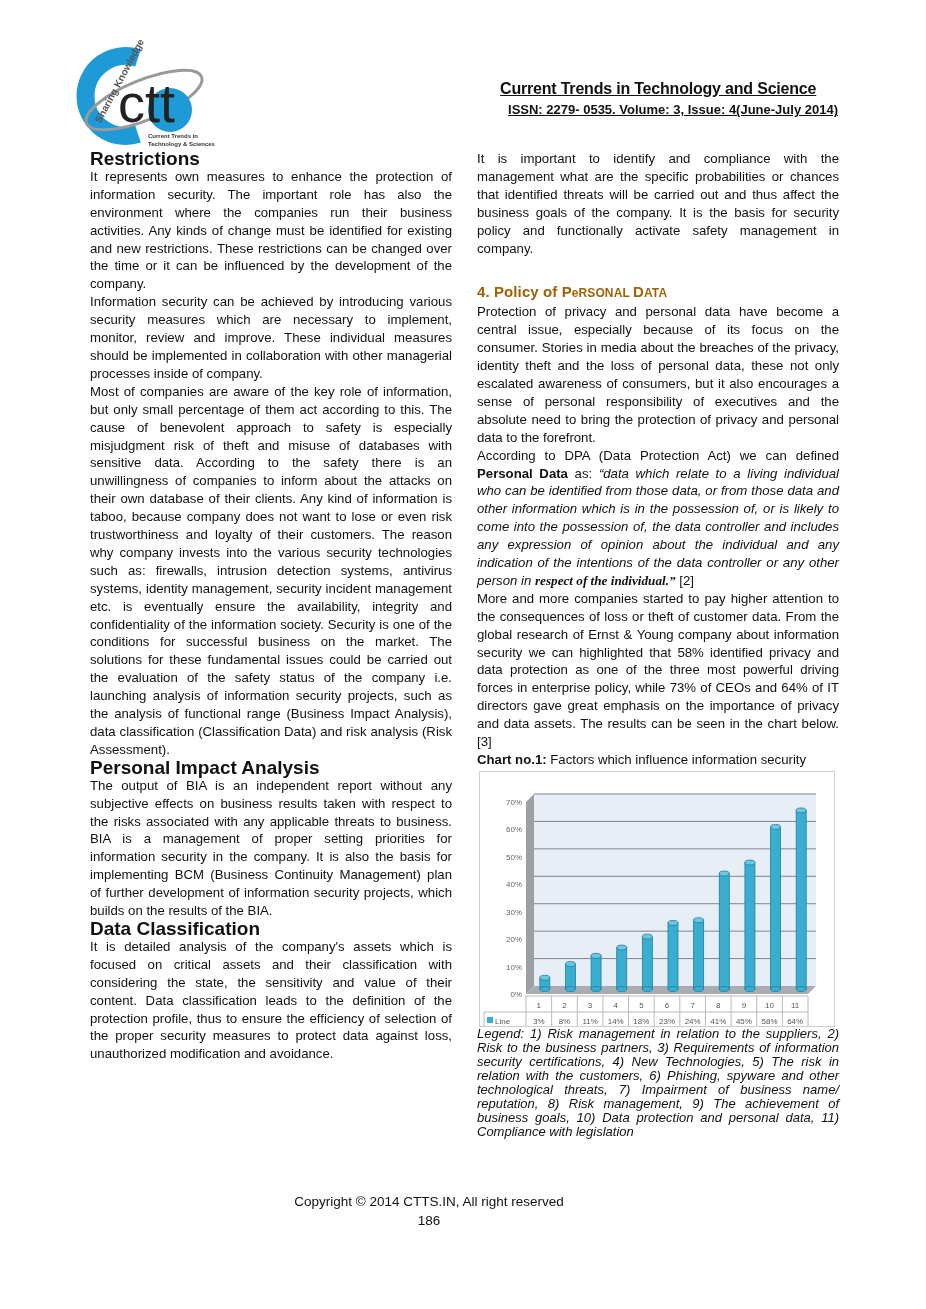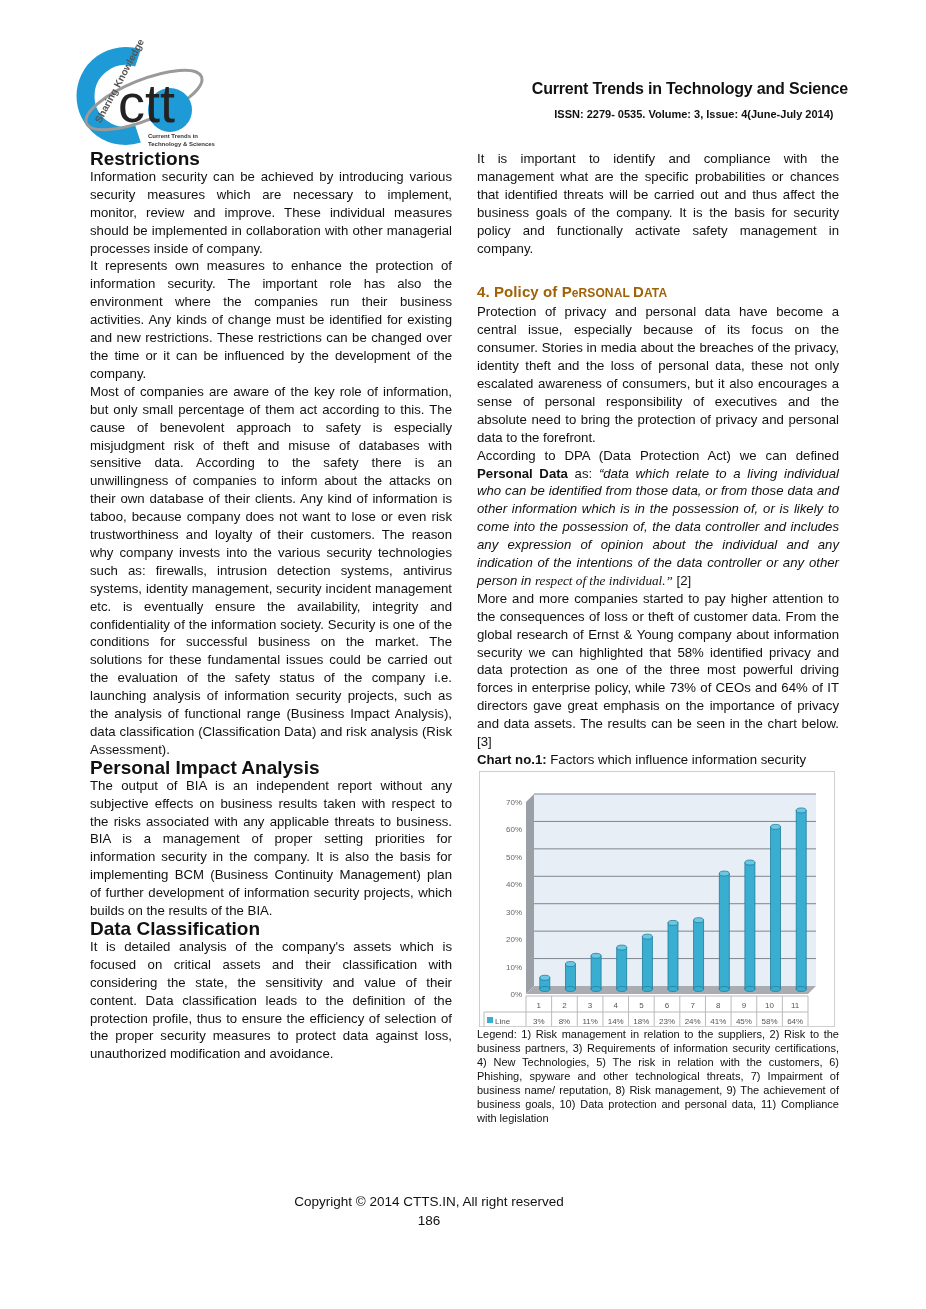--- a/index.html
+++ b/index.html
@@ -1,32 +1,32 @@
 <!DOCTYPE html>
 <html><head>
 <meta charset="utf-8">
 <style>
   html, body { margin: 0; padding: 0; background: #ffffff; }
   body { width: 926px; height: 1309px; position: relative; overflow: hidden;
          font-family: "Liberation Sans", sans-serif; color: #111; }
   .logo { position: absolute; left: 74px; top: 36px; width: 150px; height: 114px; }
-  .journal { position: absolute; right: 78px; top: 80px; text-align: center; }
+  .journal { position: absolute; right: 88px; top: 80px; text-align: left; text-decoration: underline; }
   .journal .title { font-size: 16px; font-weight: bold; letter-spacing: -0.2px; }
-  .journal .issn { font-size: 11px; font-weight: bold; margin-top: 10px; padding-left: 8px; }
+  .journal .issn { font-size: 13px; font-weight: bold; margin-top: 4px; padding-left: 8px; }
   .col { position: absolute; top: 150px; width: 362px; font-size: 13.2px; line-height: 17.9px; }
   .col.left { left: 90px; }
   .col.right { left: 477px; }
   .col p { margin: 0; text-align: justify; }
   .sub { font-weight: bold; font-size: 19px; margin: 0; }
   .sec { color: #a16207; font-weight: bold; font-size: 15px; margin: 18px 0 0 0; letter-spacing: 0.1px; }
   .sc { font-size: 12px; }
   .quote { font-style: italic; }
-  .serif-it { font-family: "Liberation Serif", serif; font-style: italic; }
+  .serif-it { font-family: "Liberation Serif", serif; font-style: italic; font-weight: bold; }
   .chart-box { position: relative; width: 354px; height: 254px; border: 1px solid #cfcfcf; margin-top: 2px; margin-left: 2px; background: #fff; }
-  .legend-text { font-size: 11px; line-height: 14px; text-align: justify; margin-top: 3px; }
+  .legend-text { font-size: 13px; line-height: 14px; text-align: justify; margin-top: 3px; font-style: italic; }
   .footer { position: absolute; left: 0; width: 858px; top: 1192px; text-align: center; font-size: 13.5px; line-height: 19px; }
   svg text { font-family: "Liberation Sans", sans-serif; }
 </style>
 </head>
 <body>
 
 <div class="logo">
   <svg width="150" height="114" viewBox="0 0 150 114">
     <path d="M64 22 A40 40 0 1 0 64 98" fill="none" stroke="#1e9ad6" stroke-width="18"></path>
     <ellipse cx="70" cy="64" rx="62" ry="20" fill="none" stroke="#9a9a9a" stroke-width="3" transform="rotate(-22 70 64)"></ellipse>
@@ -38,22 +38,22 @@
   </svg>
 </div>
 
 <div class="journal">
   <div class="title">Current Trends in Technology and Science</div>
   <div class="issn">ISSN: 2279- 0535. Volume: 3, Issue: 4(June-July 2014)</div>
 </div>
 
 <div class="col left">
   <h3 class="sub">Restrictions</h3>
+  <p>It represents own measures to enhance the protection of information security. The important role has also the environment where the companies run their business activities. Any kinds of change must be identified for existing and new restrictions. These restrictions can be changed over the time or it can be influenced by the development of the company.</p>
   <p>Information security can be achieved by introducing various security measures which are necessary to implement, monitor, review and improve. These individual measures should be implemented in collaboration with other managerial processes inside of company.</p>
-  <p>It represents own measures to enhance the protection of information security. The important role has also the environment where the companies run their business activities. Any kinds of change must be identified for existing and new restrictions. These restrictions can be changed over the time or it can be influenced by the development of the company.</p>
 
   <p>Most of companies are aware of the key role of information, but only small percentage of them act according to this. The cause of benevolent approach to safety is especially misjudgment risk of theft and misuse of databases with sensitive data. According to the safety there is an unwillingness of companies to inform about the attacks on their own database of their clients. Any kind of information is taboo, because company does not want to lose or even risk trustworthiness and loyalty of their customers. The reason why company invests into the various security technologies such as: firewalls, intrusion detection systems, antivirus systems, identity management, security incident management etc. is eventually ensure the availability, integrity and confidentiality of the information society. Security is one of the conditions for successful business on the market. The solutions for these fundamental issues could be carried out the evaluation of the safety status of the company i.e. launching analysis of information security projects, such as the analysis of functional range (Business Impact Analysis), data classification (Classification Data) and risk analysis (Risk Assessment).</p>
 
   <h3 class="sub">Personal Impact Analysis</h3>
   <p>The output of BIA is an independent report without any subjective effects on business results taken with respect to the risks associated with any applicable threats to business. BIA is a management of proper setting priorities for information security in the company. It is also the basis for implementing BCM (Business Continuity Management) plan of further development of information security projects, which builds on the results of the BIA.</p>
 
   <h3 class="sub">Data Classification</h3>
   <p>It is detailed analysis of the company's assets which is focused on critical assets and their classification with considering the state, the sensitivity and value of their content. Data classification leads to the definition of the protection profile, thus to ensure the efficiency of selection of the proper security measures to protect data against loss, unauthorized modification and avoidance.</p>
 </div>
 

